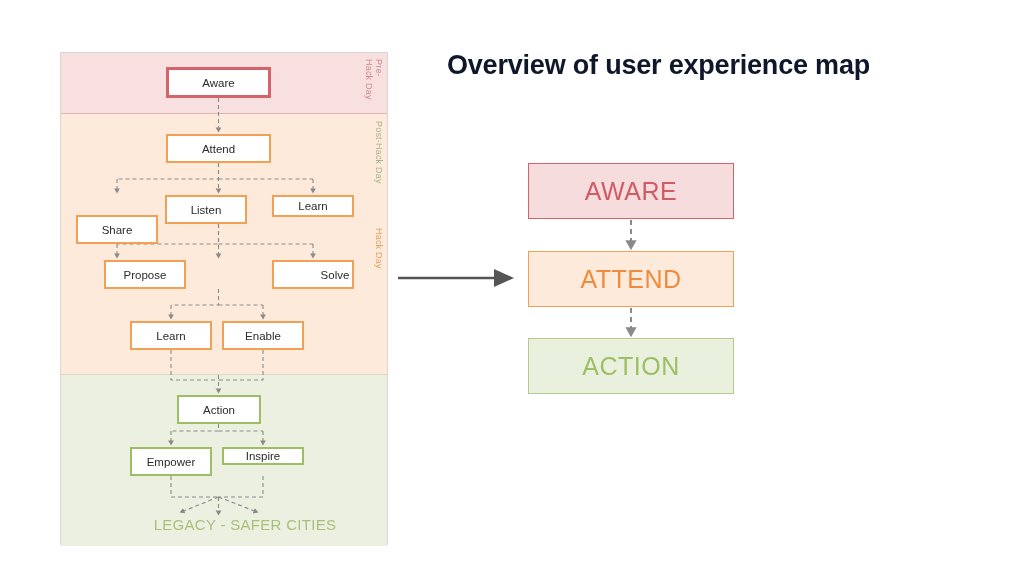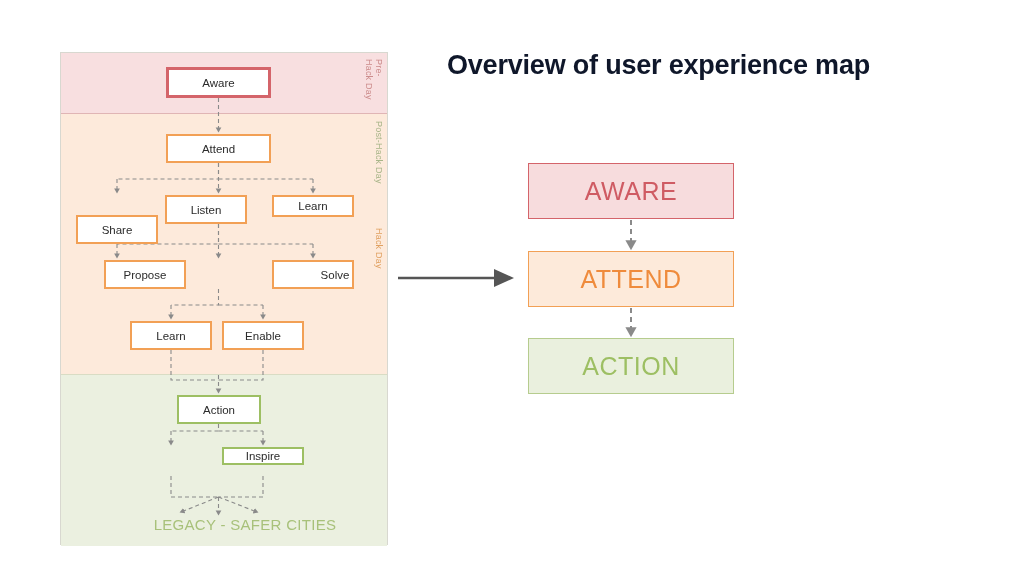--- a/index.html
+++ b/index.html
@@ -262,20 +262,21 @@
   <div class="node red" id="n-aware">Aware</div>
   <div class="node orange" id="n-attend">Attend</div>
   <div class="node orange" id="n-share">Share</div>
   <div class="node orange" id="n-listen">Listen</div>
   <div class="node orange" id="n-learn">Learn</div>
   <div class="node orange" id="n-propose">Propose</div>
   <div class="node orange" id="n-solve">Solve</div>
   <div class="node orange" id="n-plan">Learn</div>
   <div class="node orange" id="n-enable">Enable</div>
   <div class="node green" id="n-action">Action</div>
+  <div class="node green" id="n-empower">Empower</div>
   <div class="node green" id="n-inspire">Inspire</div>
 
   <div id="legacy-text">LEGACY - SAFER CITIES</div>
 </div>
 
 <div id="page-title">Overview of user experience map</div>
 
 <svg id="big-arrow" viewBox="0 0 120 40">
   <line x1="2" y1="20" x2="100" y2="20" stroke="#555555" stroke-width="2.4"></line>
   <path d="M98,11 L118,20 L98,29 z" fill="#555555"></path>

